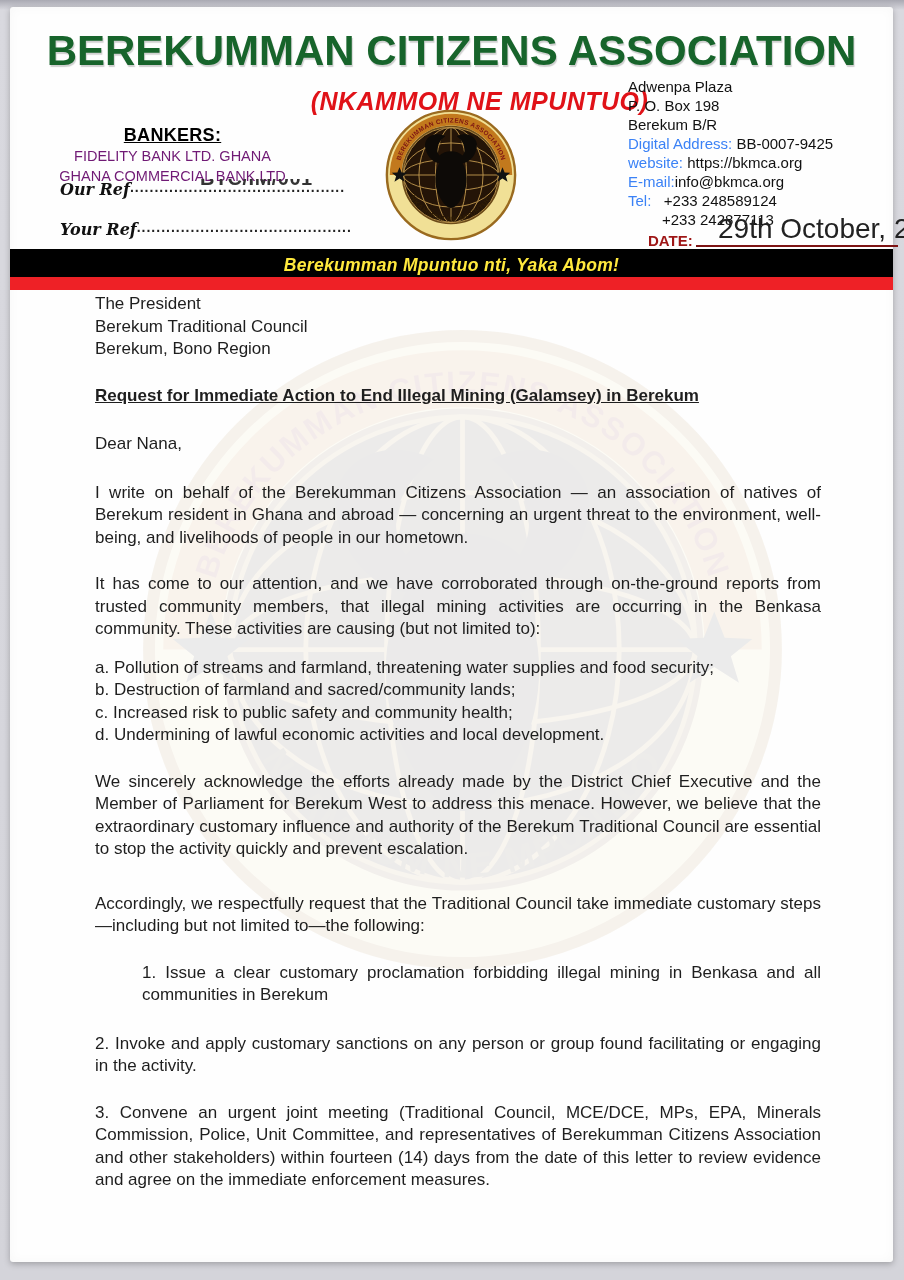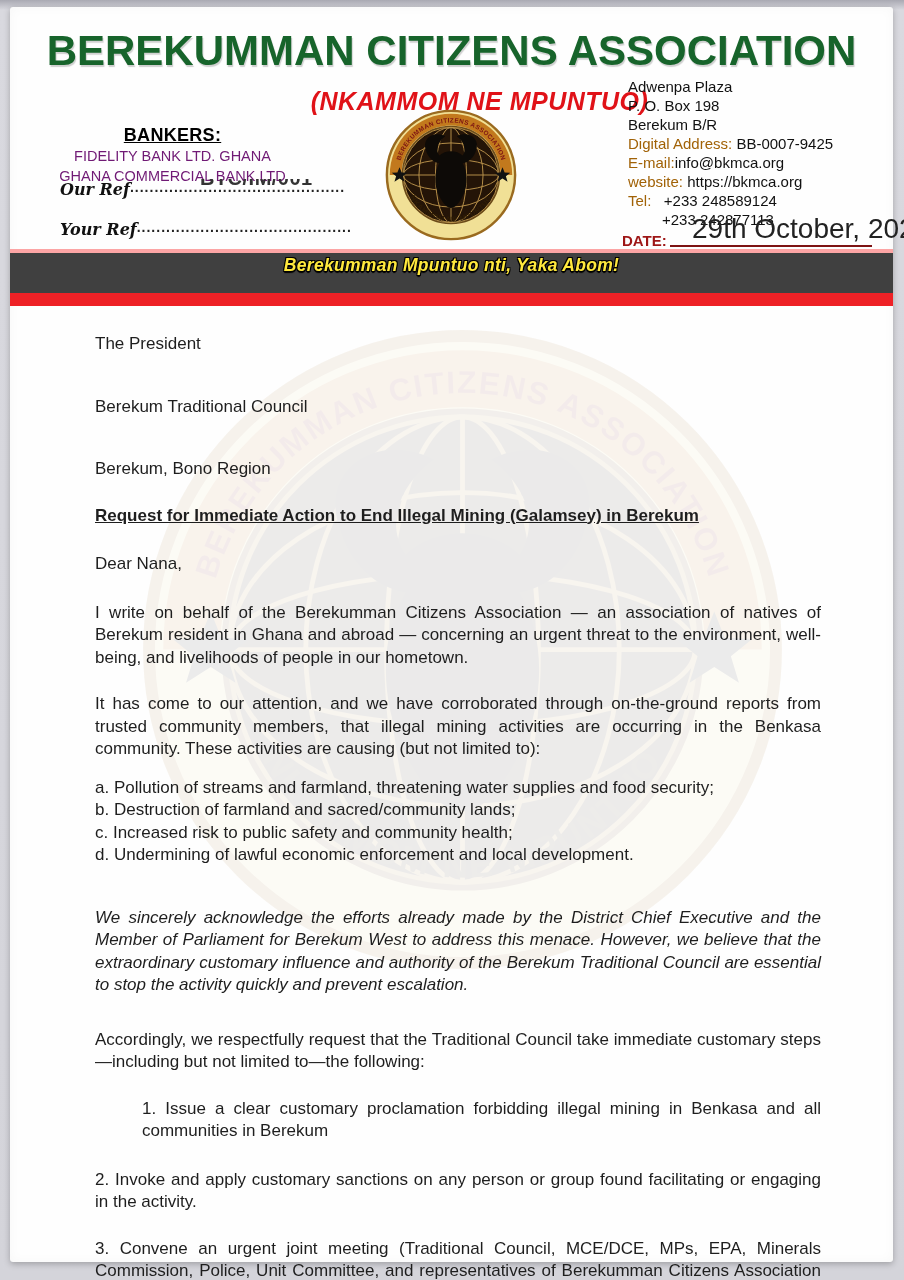--- a/index.html
+++ b/index.html
@@ -31,51 +31,51 @@
   .dot-leader { display:inline-block; width:215px; overflow:hidden; white-space:nowrap;
     font-size:14px; font-weight:bold; letter-spacing:1px; color:#222;
     vertical-align:baseline; position:relative; }
   .ref-value { position:absolute; left:70px; top:-12px; font-size:20px; color:#333;
     letter-spacing:.5px; }
 
   .logo-box { position:absolute; left:373px; top:100px; width:136px; height:136px; }
 
   .contact { position:absolute; left:618px; top:70px; width:260px;
     font-size:15px; font-weight:normal; color:#111; line-height:19px; }
-  .contact .lbl { color:#a16207; }
+  .contact .lbl { color:#3b82f6; }
   .tel2 { padding-left:34px; }
-  .date-row { position:absolute; left:612px; top:216px; width:250px; height:26px; }
+  .date-row { position:absolute; left:638px; top:216px; width:250px; height:26px; }
   .date-label { font-size:15px; font-weight:bold; color:#9e1616;
     position:absolute; left:0; bottom:0; }
   .date-underline { position:absolute; left:48px; right:0; bottom:2px;
     border-bottom:2px solid #7d1313; height:2px; }
   .date-value { position:absolute; left:70px; bottom:4px; font-size:28px;
     color:#222; white-space:nowrap; }
 
   
   .banner { position:absolute; top:242px; left:0; right:0; }
-  .banner-green { height:44px; background:#404040; border-top:4px solid #fca5a5; position:relative; }
+  .banner-green { height:28px; background:#000000; border-top:4px solid #000000; position:relative; }
   .banner-red { height:13px; background:#ee2126; }
   .banner-text { position:absolute; left:0; right:0; top:2px; text-align:center;
     font-size:17.5px; font-weight:800; font-style:italic; color:#ffe93d;
     text-shadow:-1px -1px 0 #000, 1px -1px 0 #000, -1px 1px 0 #000, 1px 1px 0 #000, 0 2px 1px #000;
     letter-spacing:.3px; }
 
   
   .letter { position:absolute; top:286px; left:85px; width:726px;
     font-size:17px; line-height:22.5px; color:#1e1e1e; z-index:2; }
   .letter p { text-align:justify; }
-  .recipient div { line-height:22.5px;margin-top:40px; }
+  .recipient div { line-height:22.5px; }
   .subject { margin-top:24px; font-weight:bold; text-decoration:underline;
     font-size:17px; }
   .salutation { margin-top:26px; }
   .para1 { margin-top:26px; } .para2 { margin-top:24px; }
   .cause-list { margin-top:16px; list-style:none; }
   .cause-list li { line-height:22.5px; }
-  .para3 { margin-top:40px;font-style:italic; } .para4 { margin-top:32px; }
+  .para3 { margin-top:24px; } .para4 { margin-top:32px; }
   .item1 { margin-top:24px;margin-left:47px; } .item2 { margin-top:26px; } .item3 { margin-top:24px; }
 
   
   .watermark { position:absolute; left:120px; top:310px; width:665px; height:665px;
     opacity:.075; z-index:1; pointer-events:none; }
 </style>
 </head>
 <body>
 
 <svg width="0" height="0" style="position:absolute" aria-hidden="true">
@@ -136,22 +136,22 @@
 
     <svg class="logo-box" viewBox="0 0 140 140">
       <use href="#emblem"></use>
     </svg>
 
     <div class="contact">
       <div>Adwenpa Plaza</div>
       <div>P. O. Box 198</div>
       <div>Berekum B/R</div>
       <div><span class="lbl">Digital Address:</span> <span>BB-0007-9425</span></div>
+      <div><span class="lbl">website:</span> <span>https://bkmca.org</span></div>
       <div><span class="lbl">E-mail:</span><span>info@bkmca.org</span></div>
-      <div><span class="lbl">website:</span> <span>https://bkmca.org</span></div>
       <div><span class="lbl">Tel:</span>&nbsp;&nbsp;&nbsp;<span>+233 248589124</span></div>
       <div class="tel2"><span>+233 242877113</span></div>
     </div>
 
     <div class="date-row">
       <span class="date-label">DATE:</span>
       <span class="date-underline"></span>
       <span class="date-value">29th October, 2025</span>
     </div>
 
@@ -173,21 +173,21 @@
 
       <div class="salutation">Dear Nana,</div>
 
       <p class="para1">I write on behalf of the Berekumman Citizens Association — an association of natives of Berekum resident in Ghana and abroad — concerning an urgent threat to the environment, well-being, and livelihoods of people in our hometown.</p>
       <p class="para2">It has come to our attention, and we have corroborated through on-the-ground reports from trusted community members, that illegal mining activities are occurring in the Benkasa community. These activities are causing (but not limited to):</p>
 
       <ul class="cause-list">
         <li>a. Pollution of streams and farmland, threatening water supplies and food security;</li>
         <li>b. Destruction of farmland and sacred/community lands;</li>
         <li>c. Increased risk to public safety and community health;</li>
-        <li>d. Undermining of lawful economic enforcement and local development.</li>
+        <li>d. Undermining of lawful economic activities and local development.</li>
       </ul>
 
       <p class="para3">We sincerely acknowledge the efforts already made by the District Chief Executive and the Member of Parliament for Berekum West to address this menace. However, we believe that the extraordinary customary influence and authority of the Berekum Traditional Council are essential to stop the activity quickly and prevent escalation.</p>
       <p class="para4">Accordingly, we respectfully request that the Traditional Council take immediate customary steps—including but not limited to—the following:</p>
 
       <p class="item1">1. Issue a clear customary proclamation forbidding illegal mining in Benkasa and all communities in Berekum</p>
       <p class="item2">2. Invoke and apply customary sanctions on any person or group found facilitating or engaging in the activity.</p>
       <p class="item3">3. Convene an urgent joint meeting (Traditional Council, MCE/DCE, MPs, EPA, Minerals Commission, Police, Unit Committee, and representatives of Berekumman Citizens Association and other stakeholders) within fourteen (14) days from the date of this letter to review evidence and agree on the immediate enforcement measures.</p>
     </div>
 

